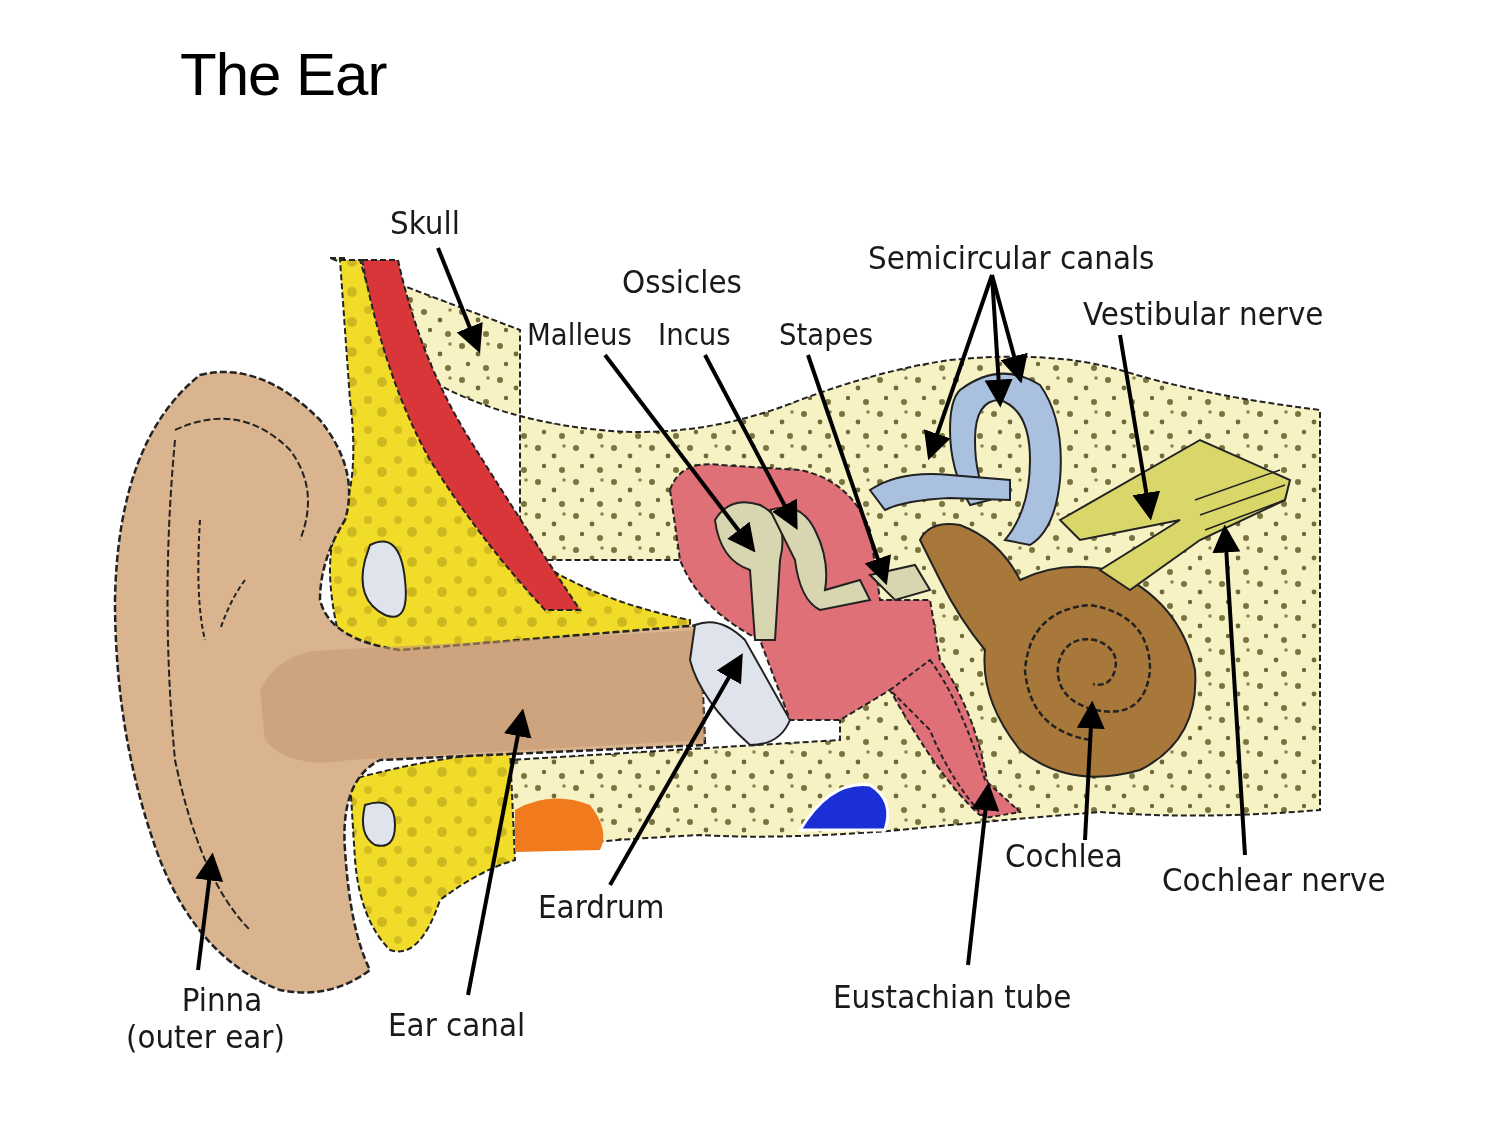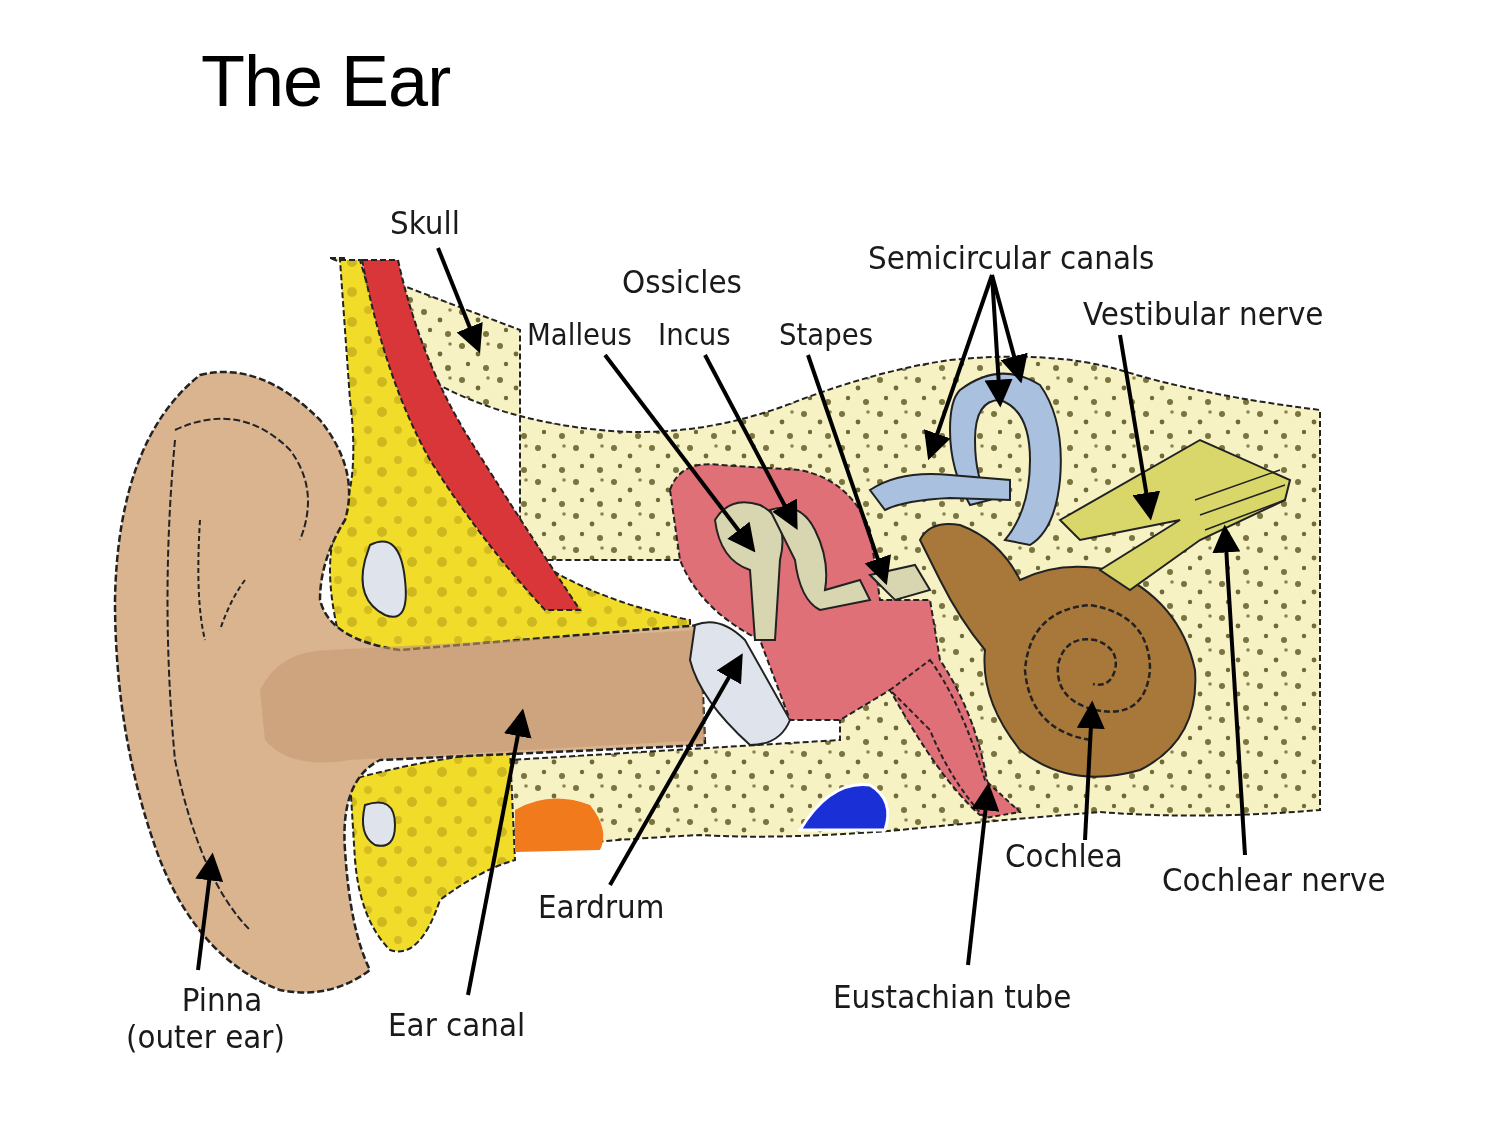--- a/index.html
+++ b/index.html
@@ -1,17 +1,17 @@
 <!DOCTYPE html>
 <html><head>
 <meta charset="utf-8">
 <style>
   html, body { margin: 0; padding: 0; background: #ffffff; }
   body { width: 1500px; height: 1125px; position: relative; overflow: hidden; font-family: "Liberation Sans", sans-serif; }
-  .title { position: absolute; left: 180px; top: 45px; font-size: 72px; color: #000; font-family: "Liberation Sans", sans-serif; line-height: 1; letter-spacing: -1px; margin-left: 21px; }
+  .title { position: absolute; left: 180px; top: 45px; font-size: 60px; color: #000; font-family: "Liberation Sans", sans-serif; line-height: 1; letter-spacing: -1px; }
   svg.diagram { position: absolute; left: 0; top: 0; }
   .lbl { position: absolute; font-family: "DejaVu Sans", sans-serif; font-size: 32px; color: #1a1a1a; white-space: nowrap; line-height: 1.15; transform: scaleX(0.92); transform-origin: left top; }
   .lbl.c { text-align: center; }
 </style>
 </head>
 <body>
 
 <div class="title">The Ear</div>
 
 <svg class="diagram" width="1500" height="1125" viewBox="0 0 1500 1125">

